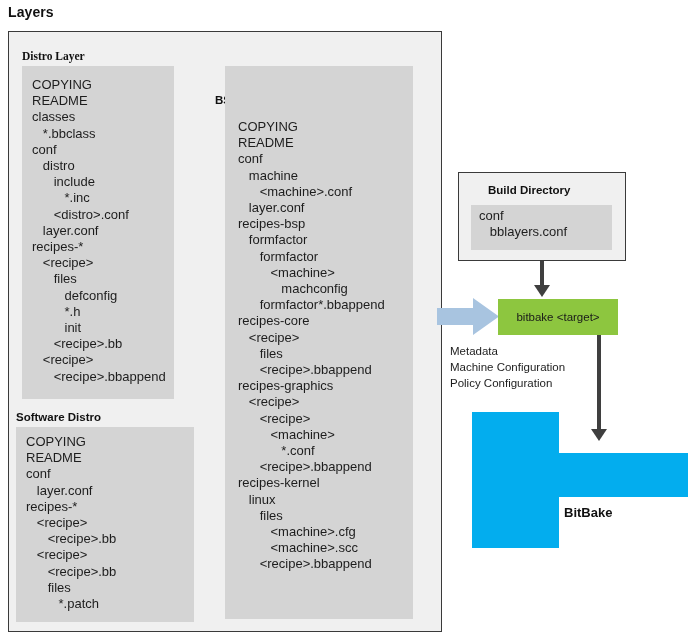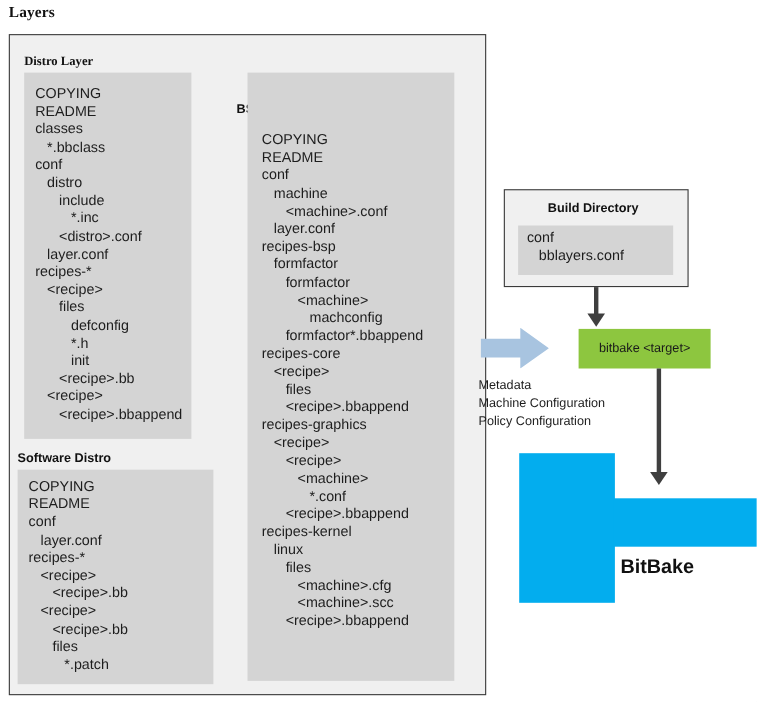--- a/index.html
+++ b/index.html
@@ -18,21 +18,20 @@
 
   
   #layers-title {
     position: absolute;
     left: 8px;
     top: 4px;
     font-size: 14px;
     font-weight: bold;
     letter-spacing: .1px;
     color: #111;
-    font-family: Liberation Serif, serif;
   }
 
   
   #layers-box {
     position: absolute;
     left: 8px;
     top: 31px;
     width: 434px;
     height: 601px;
     border: 1.5px solid #3a3a3a;
@@ -86,21 +85,21 @@
     left: 458px;
     top: 172px;
     width: 168px;
     height: 89px;
     border: 1.5px solid #3a3a3a;
     background: #f0f0f0;
     box-sizing: border-box;
   }
   #build-dir-title {
     position: absolute;
-    left: 498px;
+    left: 488px;
     top: 184px;
     font-size: 11.5px;
     font-weight: bold;
     color: #111;
   }
   #build-dir-panel {
     left: 471px;
     top: 205px;
     width: 141px;
     height: 45px;
@@ -117,21 +116,20 @@
     top: 299px;
     width: 120px;
     height: 36px;
     background: #8dc63f;
     color: #1a1a1a;
     font-size: 11.5px;
     display: flex;
     align-items: center;
     justify-content: center;
     box-sizing: border-box;
-    margin-left: 28px;
   }
 
   
   .v-arrow-line {
     position: absolute;
     width: 4px;
     background: #3f3f3f;
   }
   .v-arrow-head {
     position: absolute;
@@ -151,21 +149,21 @@
     position: absolute;
     left: 437px;
     top: 298px;
     width: 62px;
     height: 37px;
   }
 
   
   #metadata-list {
     position: absolute;
-    left: 435px;
+    left: 450px;
     top: 343px;
     font-size: 11.5px;
     line-height: 16.2px;
     color: #1d1d1d;
     white-space: pre;
   }
 
   
   #bitbake-block-vert {
     position: absolute;
@@ -180,21 +178,21 @@
     left: 558px;
     top: 453px;
     width: 130px;
     height: 44px;
     background: #03adee;
   }
   #bitbake-label {
     position: absolute;
     left: 564px;
     top: 505px;
-    font-size: 18px;
+    font-size: 13px;
     font-weight: bold;
     color: #111;
   }
 </style>
 </head>
 <body>
 
 <div id="layers-title">Layers</div>
 
 <div id="layers-box"></div>

